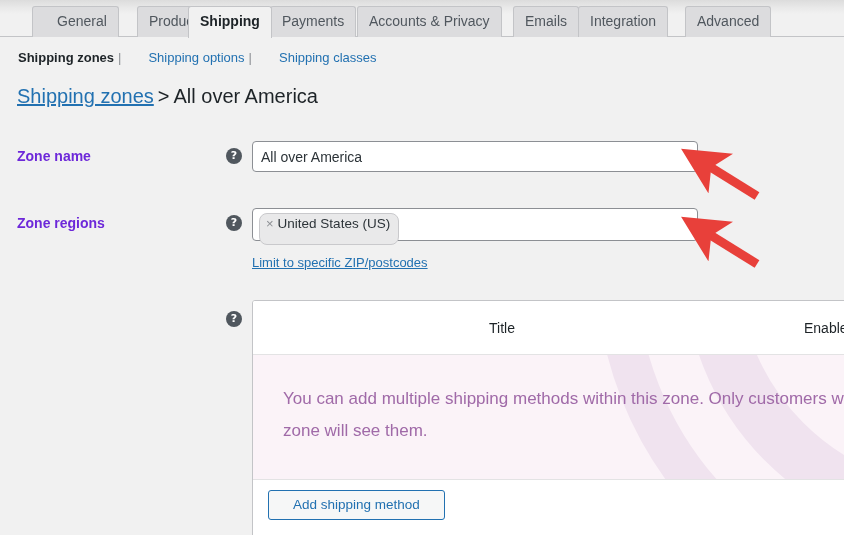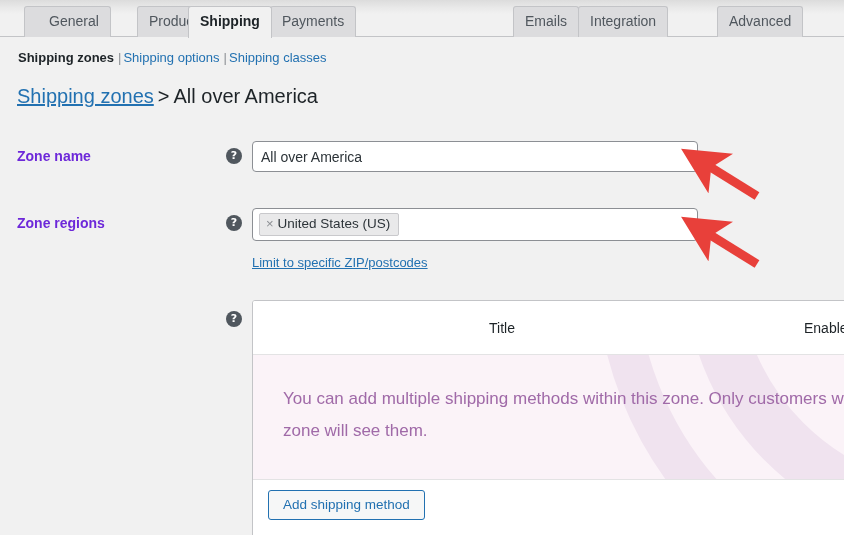--- a/index.html
+++ b/index.html
@@ -54,21 +54,21 @@
   }
 
   
   .subnav {
     position: absolute; left: 18px; top: 50px;
     font-size: 13px; color: #1d2327;
     white-space: nowrap;
   }
   .subnav .current { font-weight: 700; color: #1d2327; }
   .subnav .sep { color: #8c8f94; margin: 0 2px 0 4px; }
-  .subnav a { color: #2271b1; text-decoration: none; cursor: pointer; }
+  .subnav a { color: #2271b1; text-decoration: none; cursor: pointer; margin-left: 25px; }
 
   
   .crumb {
     position: absolute; left: 17px; top: 85px;
     font-size: 20px; color: #1d2327; white-space: nowrap;
     font-weight: 400;
   }
   .crumb a { color: #2271b1; text-decoration: underline; cursor: pointer; }
   .crumb .gt { color: #1d2327; margin: 0 4px; }
   .crumb .cur { color: #1d2327; }
@@ -108,24 +108,24 @@
     background: #fff;
     border: 1px solid #8c8f94;
     border-radius: 4px;
     padding: 4px 6px;
     cursor: text;
   }
   .tagchip {
     display: inline-block;
     background: #e9e9ea;
     border: 1px solid #c9c9cc;
-    border-radius: 2px;
+    border-radius: 8px;
     font-size: 13.5px;
     color: #2c3338;
-    padding: 2px 8px 3px 6px;
+    padding: 2px 8px 12px 6px;
     line-height: 16px;
     white-space: nowrap;
     cursor: default;
   }
   .tagchip .x {
     color: #8c8f94;
     margin-right: 4px;
     font-size: 13px;
     cursor: pointer;
   }
@@ -188,21 +188,21 @@
   .btn-add {
     position: absolute;
     left: 15px; top: 10px;
     background: #f6f7f7;
     color: #2271b1;
     border: 1px solid #2271b1;
     border-radius: 3px;
     font-size: 13.5px;
     line-height: 28px;
     height: 30px;
-    padding: 0 14px;
+    padding: 0 24px;
     font-family: "Liberation Sans", sans-serif;
     cursor: pointer;
     white-space: nowrap;
   }
 
   
   .arrows {
     position: absolute; left: 0; top: 0;
     width: 844px; height: 535px;
     pointer-events: none;
@@ -211,27 +211,28 @@
 </head>
 <body>
 
 <div id="page">
 
   <div class="top-fade"></div>
 
   <div class="tab-bar">
     <div class="tab-underline"></div>
 
-    <div class="tab" style="left:24px;padding-left:24px;">General</div>
+    <div class="tab" style="left:32px;padding-left:24px;">General</div>
     <div class="tab" style="left:101px;margin-left:36px;">Products</div>
     <div class="tab active" style="left:188px;">Shipping</div>
     <div class="tab" style="left:270px;">Payments</div>
+    <div class="tab" style="left:357px;">Accounts &amp; Privacy</div>
     <div class="tab" style="left:513px;">Emails</div>
     <div class="tab" style="left:578px;">Integration</div>
-    <div class="tab" style="left:717px;">Advanced</div>
+    <div class="tab" style="left:685px;">Advanced</div>
   </div>
 
   <div class="subnav">
     <span class="current">Shipping zones</span><span class="sep">|</span><a>Shipping options</a><span class="sep">|</span><a>Shipping classes</a>
   </div>
 
   <div class="crumb">
     <a>Shipping zones</a><span class="gt">&gt;</span><span class="cur">All over America</span>
   </div>
 

